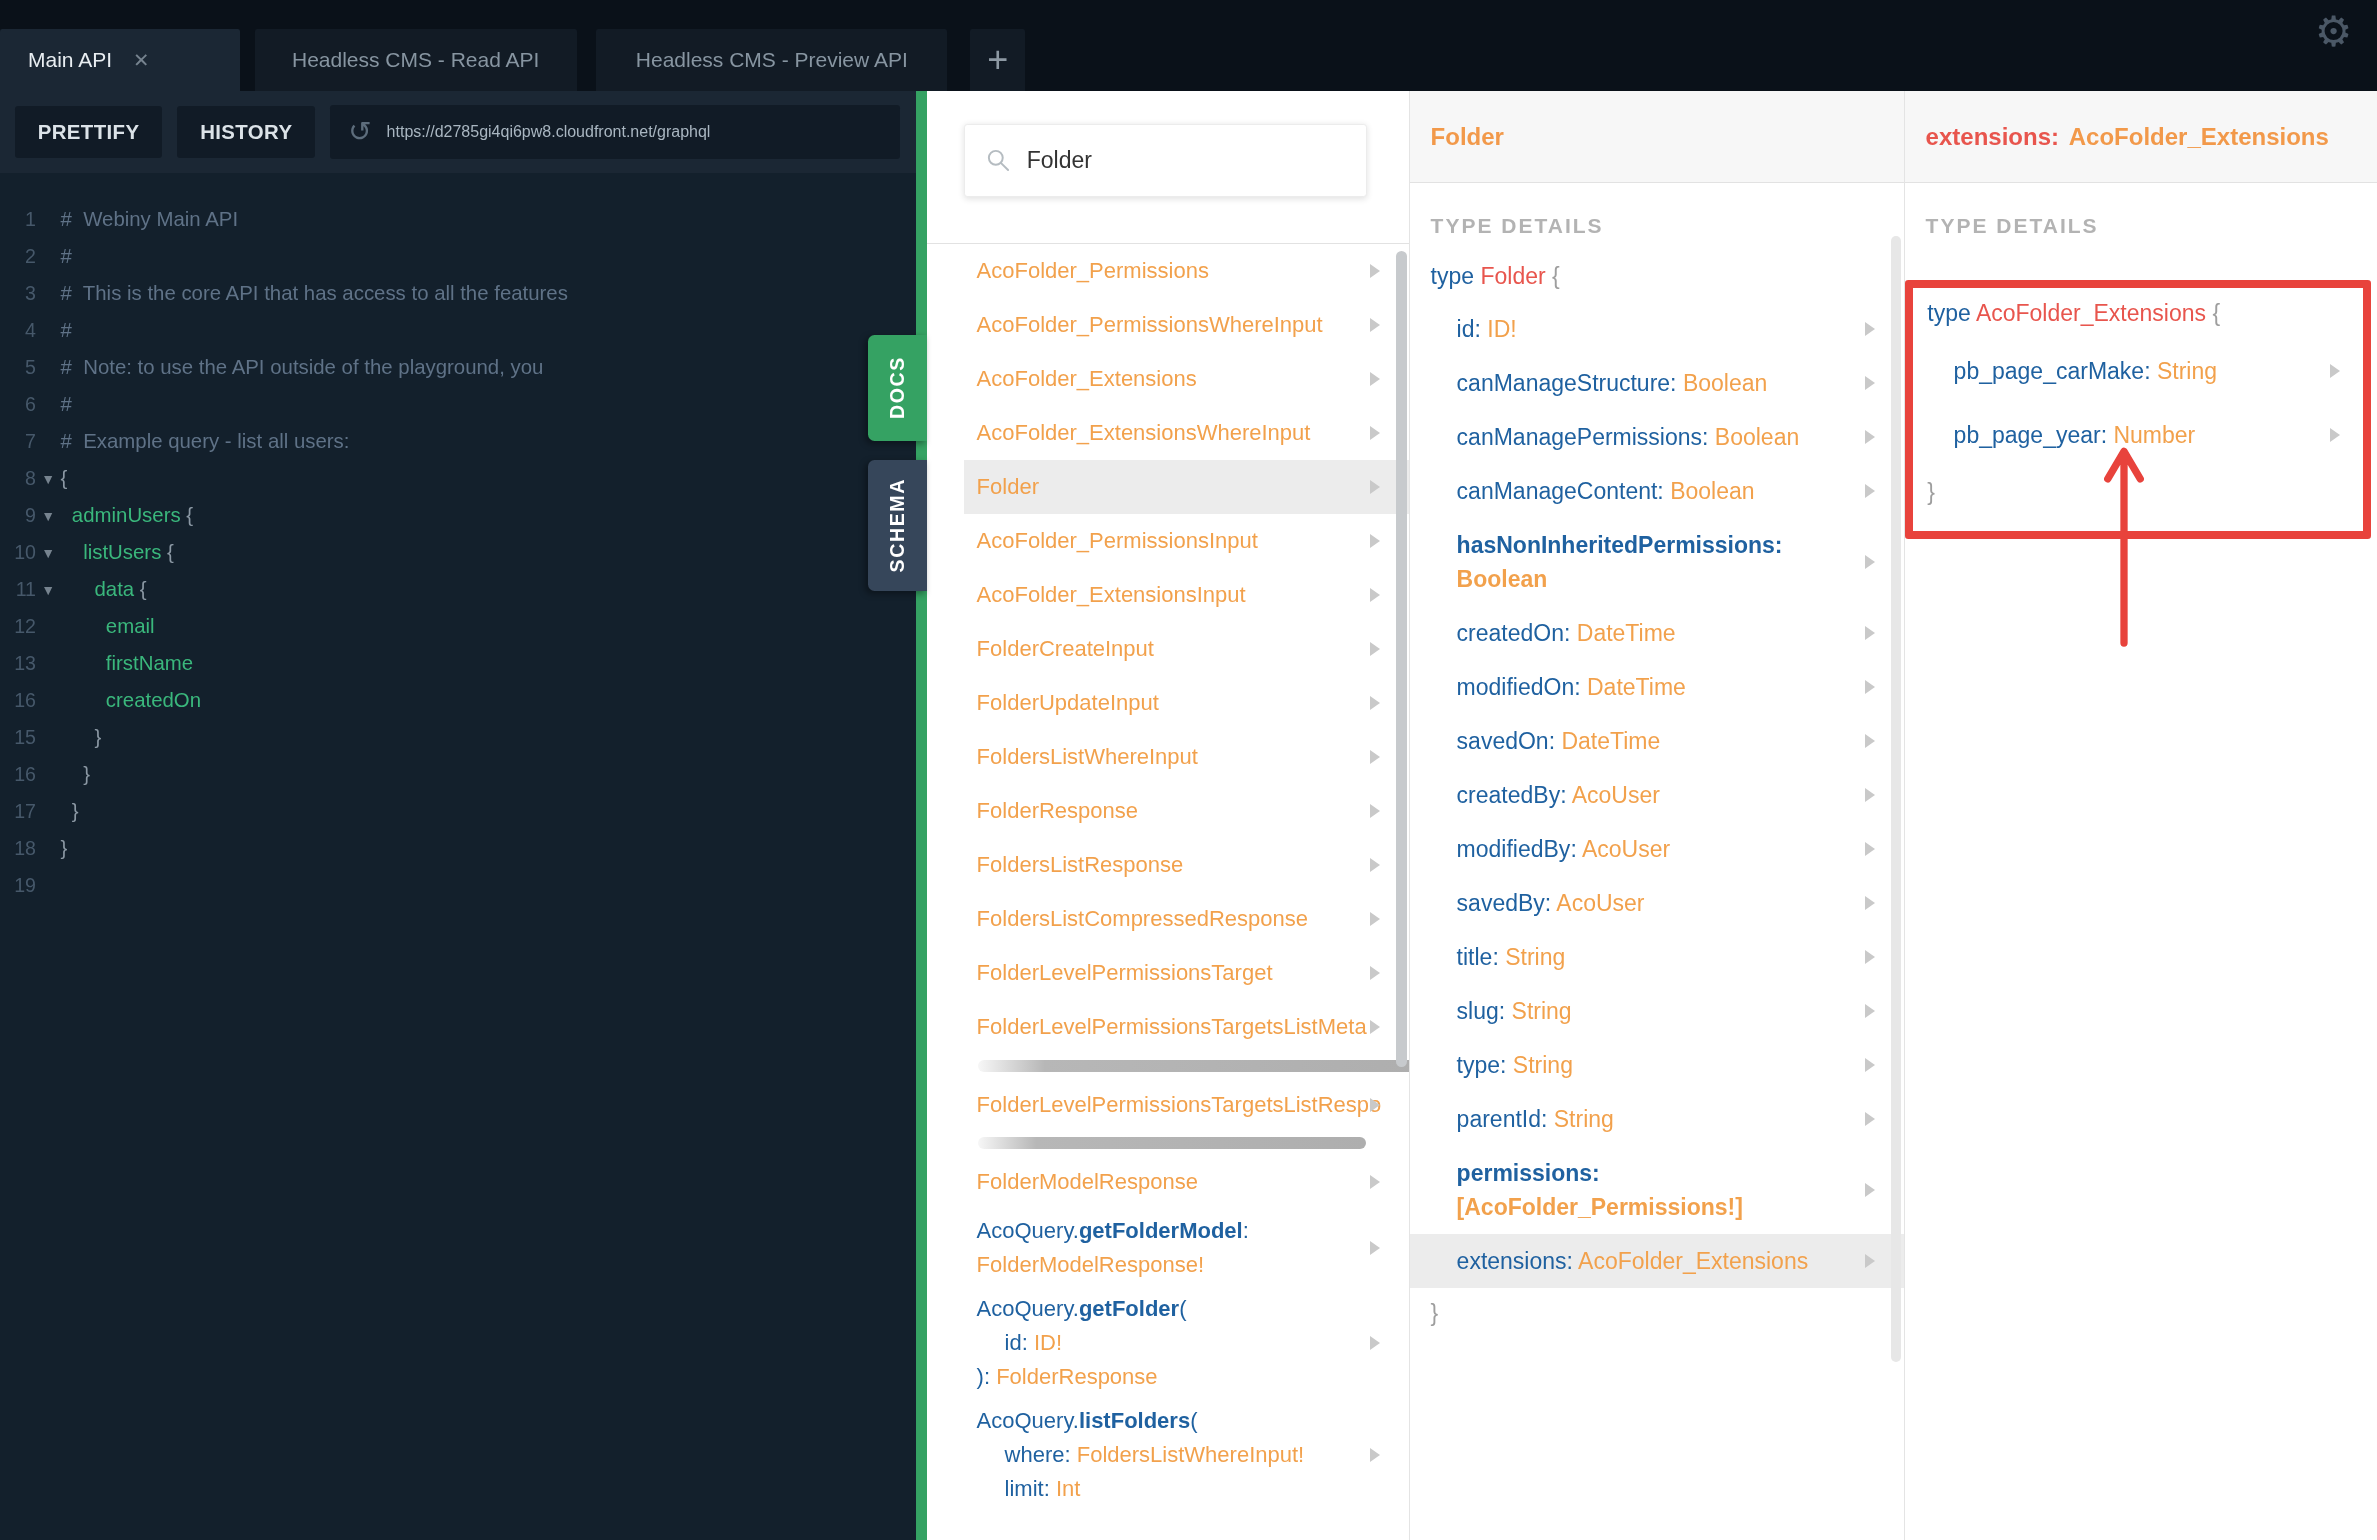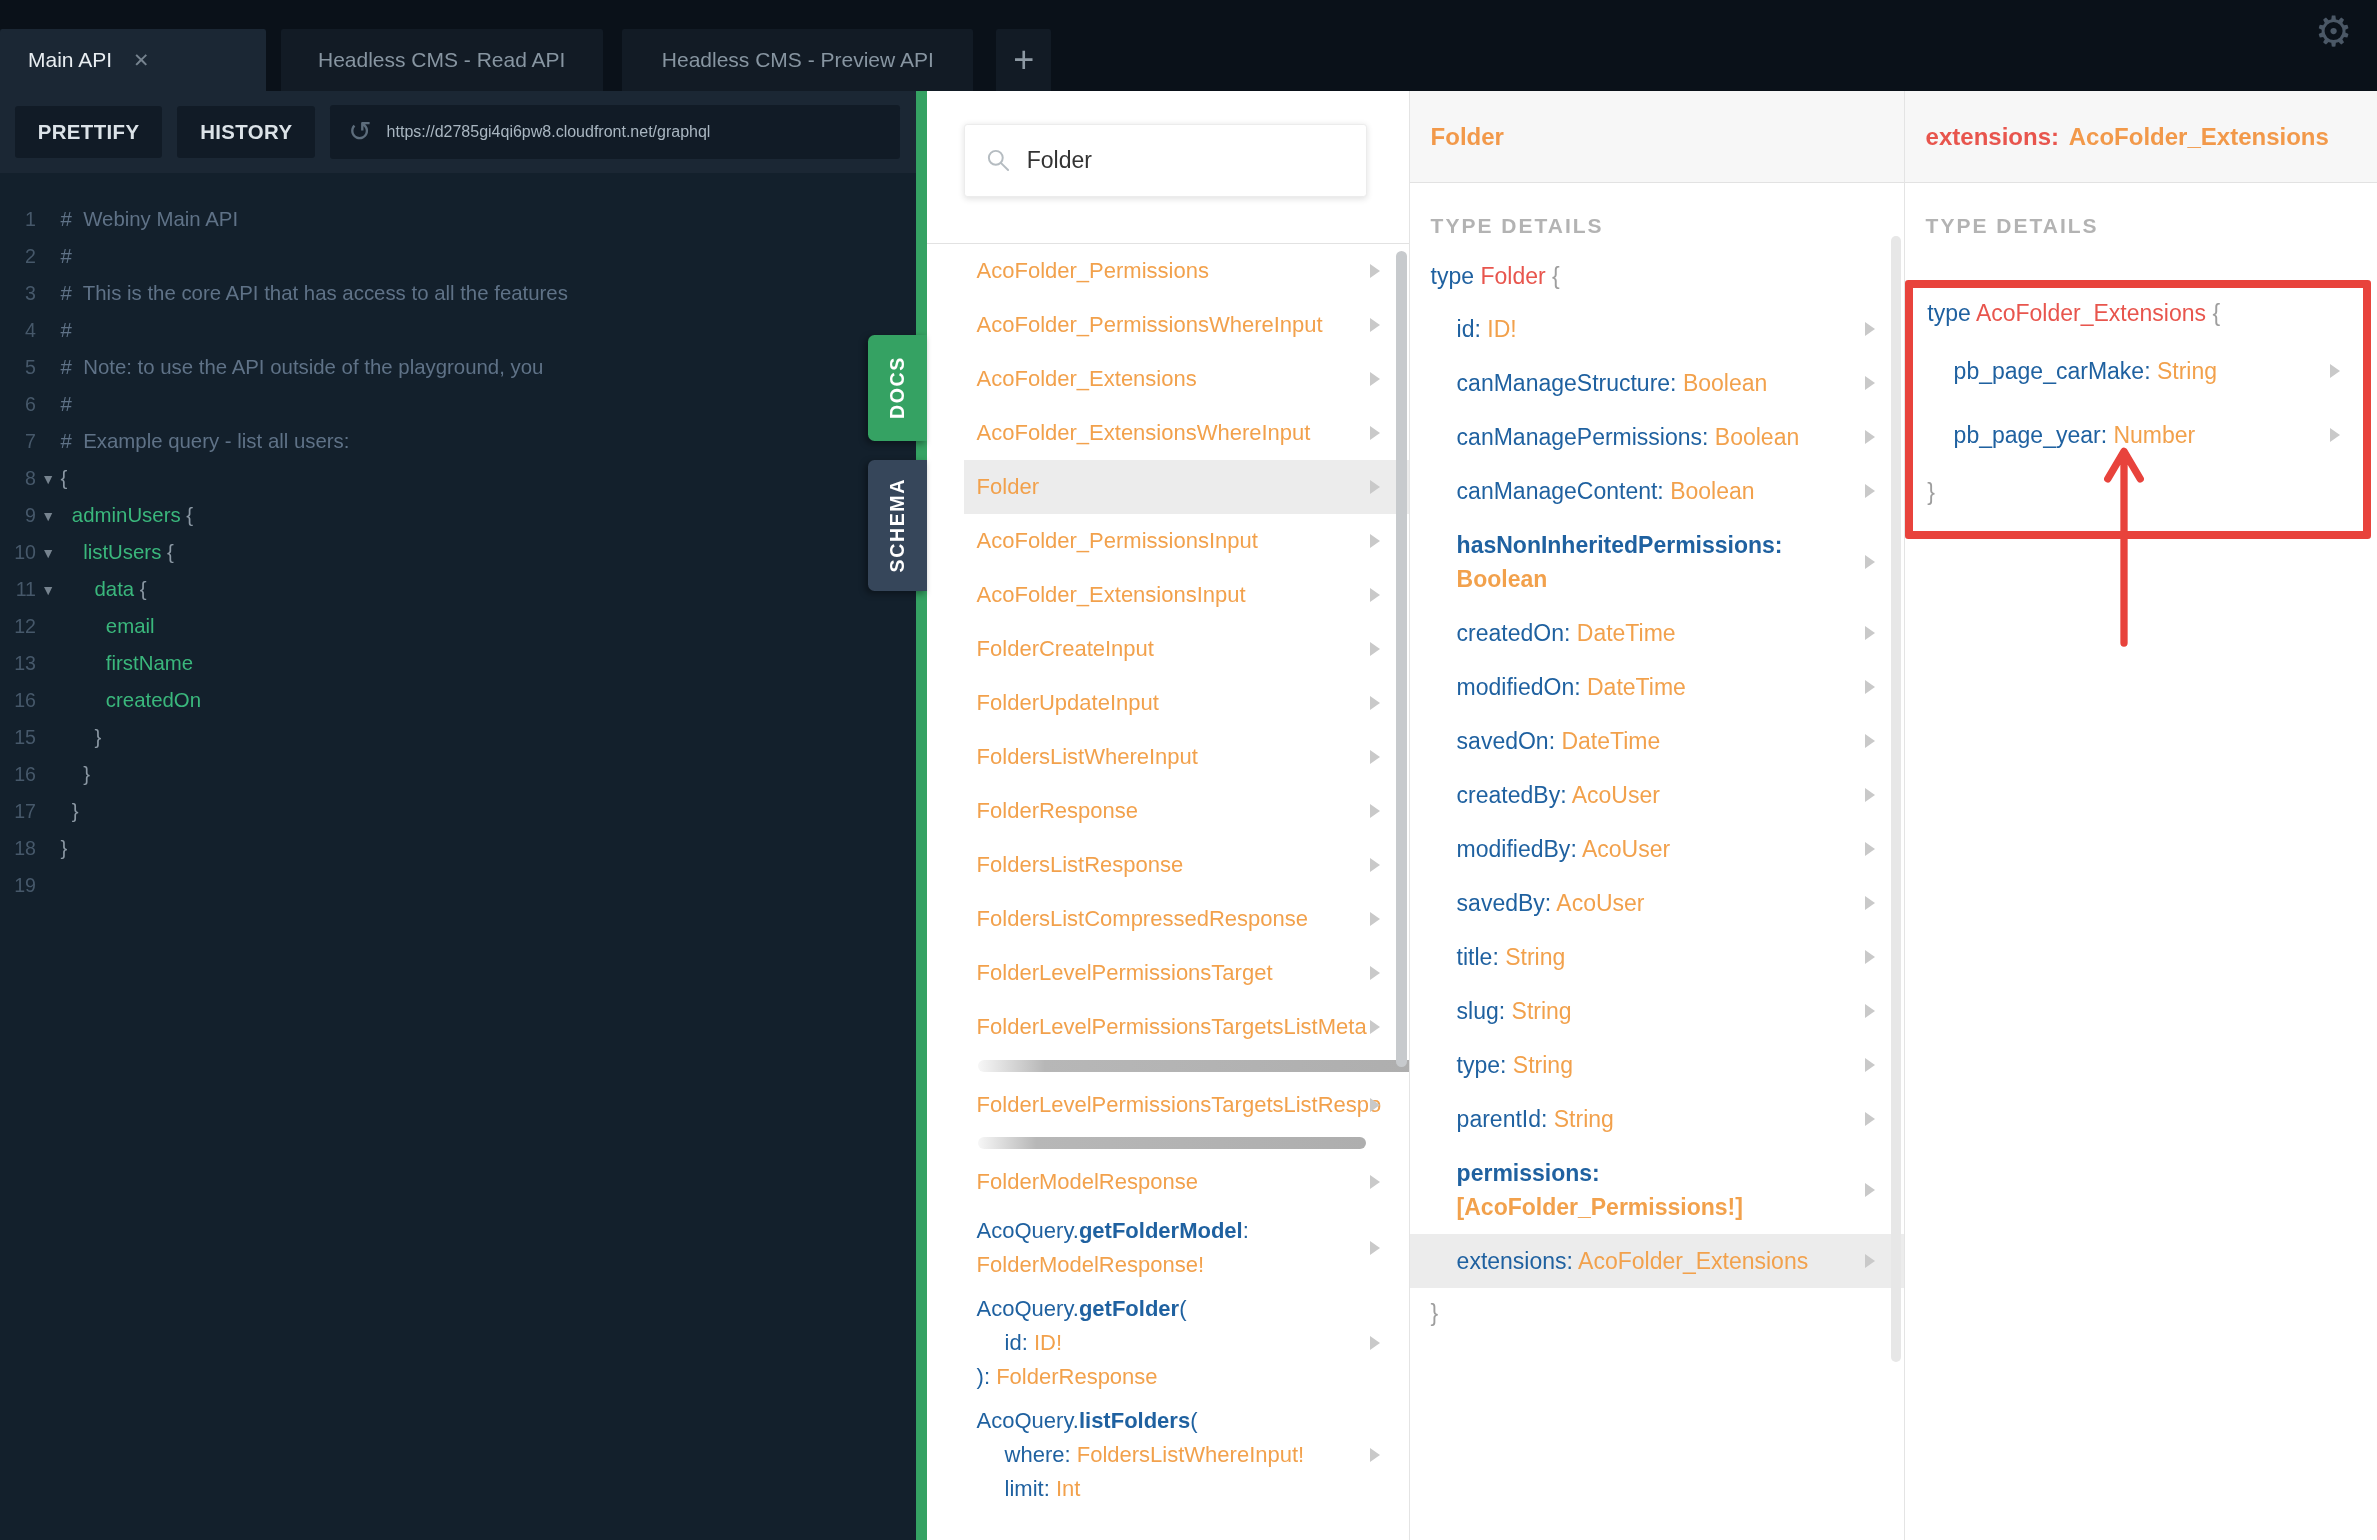--- a/index.html
+++ b/index.html
@@ -5,21 +5,21 @@
   html,body{margin:0;padding:0;background:#0a1119;}
   *{box-sizing:border-box;font-family:"Liberation Sans",sans-serif;}
   .app{position:relative;width:2377px;height:1540px;overflow:hidden;background:#ffffff;}
 
   
   .tabbar{position:relative;height:91px;background:#0a1119;display:flex;align-items:flex-end;}
   .tab{height:62px;display:flex;align-items:center;justify-content:center;gap:21px;
        font-size:21px;color:#8795a1;background:#121b25;border-radius:2.4px 2.4px 0 0;cursor:pointer;
        white-space:nowrap;overflow:hidden;}
   .tab.active{background:#1b2734;color:#e9eef2;justify-content:flex-start;padding-left:28px;}
-  .tab:nth-child(1){width:266px;}
+  .tab:nth-child(1){width:240px;}
   .tab:nth-child(2){width:322px;margin-left:14.7px;}
   .tab:nth-child(3){width:351px;margin-left:19.6px;}
   .tab:nth-child(4){width:390px;margin-left:19.6px;}
   .tab .close{font-size:19.6px;color:#76838f;}
   .plus-tab{width:55px;height:62px;margin-left:23px;background:#121b25;border-radius:2.4px 2.4px 0 0;
             display:flex;align-items:center;justify-content:center;font-size:36px;color:#8d99a3;font-weight:300;}
   .gear{position:absolute;right:24.5px;top:11.4px;font-size:42px;color:#4b5866;line-height:1;}
 
   
   .main{display:flex;height:1535px;}

